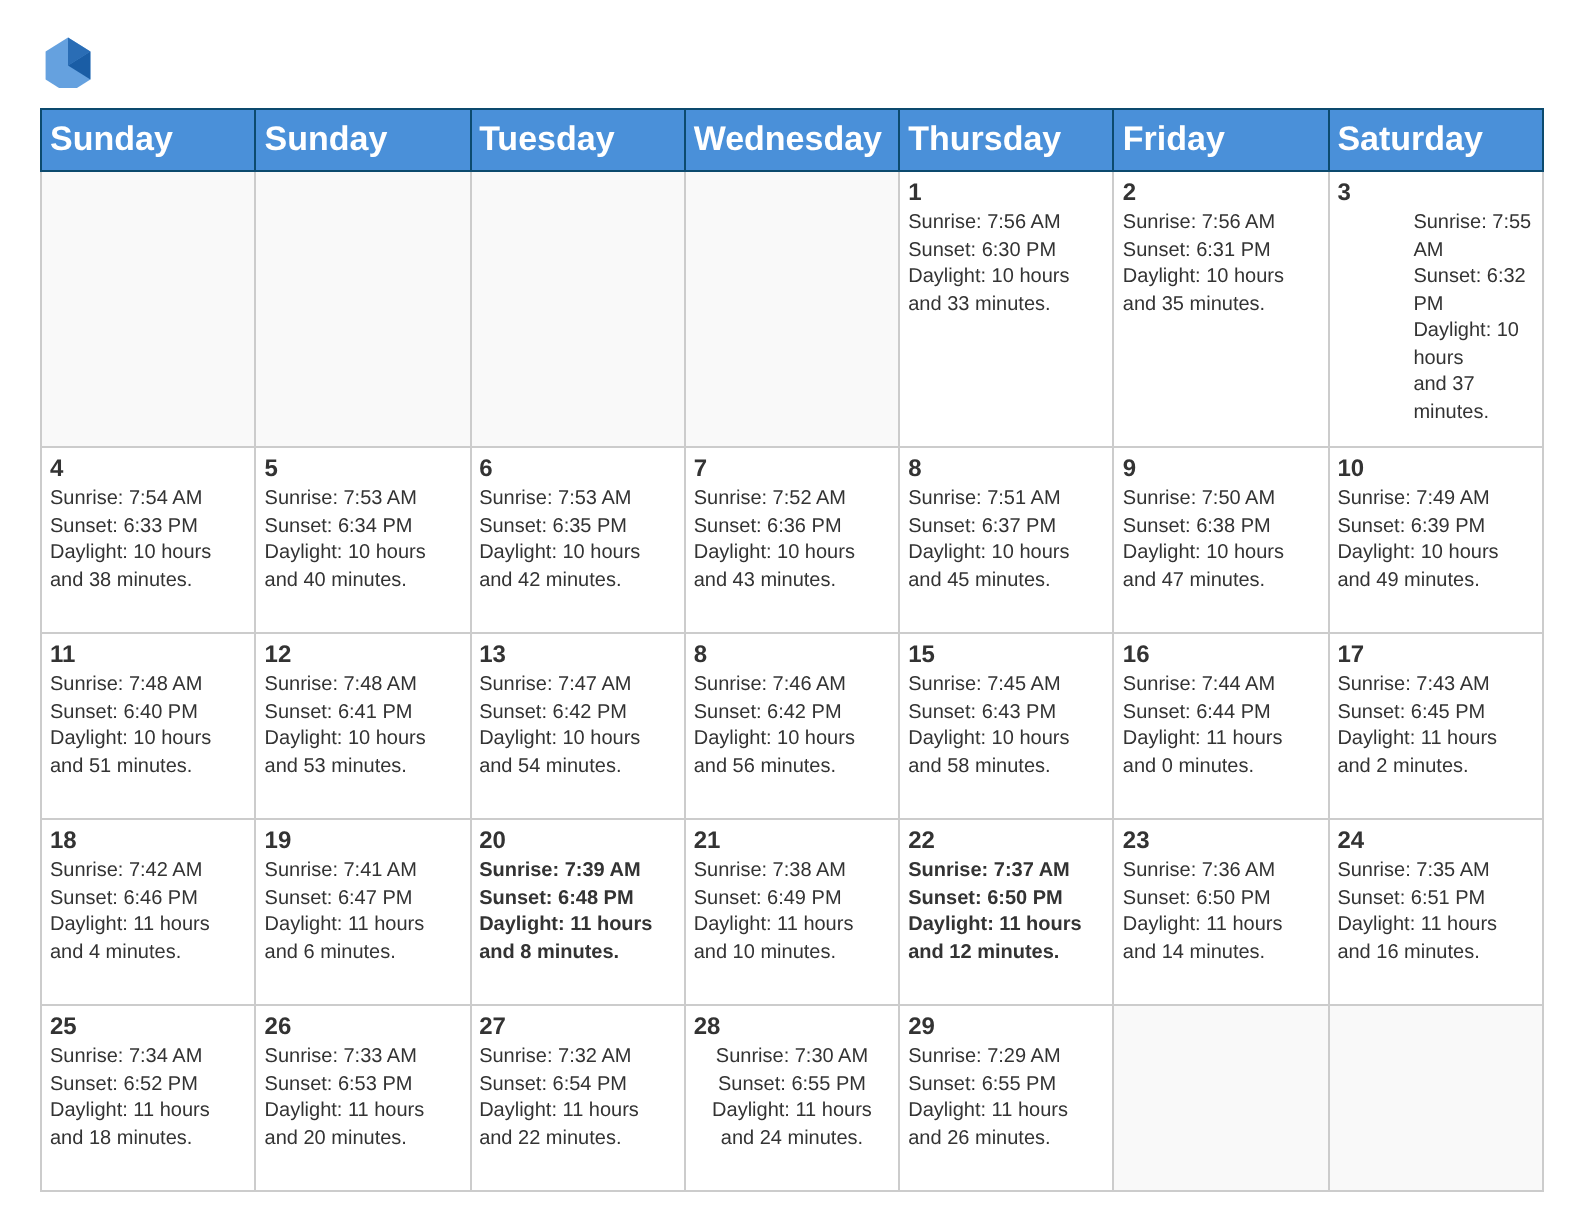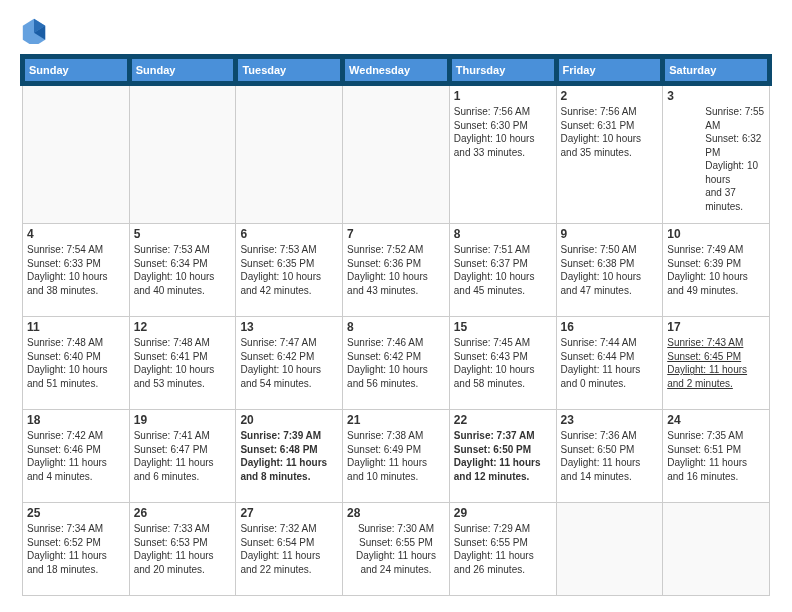--- a/index.html
+++ b/index.html
@@ -58,22 +58,22 @@
       border-collapse: collapse;
       flex: 1;
       font-size: 10.5px;
     }
     .calendar thead tr th {
       background-color: #4a90d9;
       color: #fff;
       padding: 5px 4px;
       text-align: left;
       font-weight: bold;
-      font-size: 11px;
-      border: 5px solid #0c4a6e;
+      font-size: 17px;
+      border: 1px solid #0c4a6e;
     }
     .calendar tbody tr td {
       border: 1px solid #ccc;
       vertical-align: top;
       padding: 3px 4px;
       width: calc(100% / 7);
       background: #fff;
       height: 88px;
     }
     .calendar tbody tr td.empty {
@@ -243,21 +243,21 @@
           </td>
           <td>
             <span class="day-num">16</span>
             <div class="day-info" style="white-space: pre-line;">Sunrise: 7:44 AM
 Sunset: 6:44 PM
 Daylight: 11 hours
 and 0 minutes.</div>
           </td>
           <td>
             <span class="day-num">17</span>
-            <div class="day-info" style="white-space: pre-line; text-decoration: underline;">Sunrise: 7:43 AM
+            <div class="day-info" style="white-space: pre-line;">Sunrise: 7:43 AM
 Sunset: 6:45 PM
 Daylight: 11 hours
 and 2 minutes.</div>
           </td>
         </tr>
         <tr>
           <td>
             <span class="day-num">18</span>
             <div class="day-info" style="white-space: pre-line;">Sunrise: 7:42 AM
 Sunset: 6:46 PM

